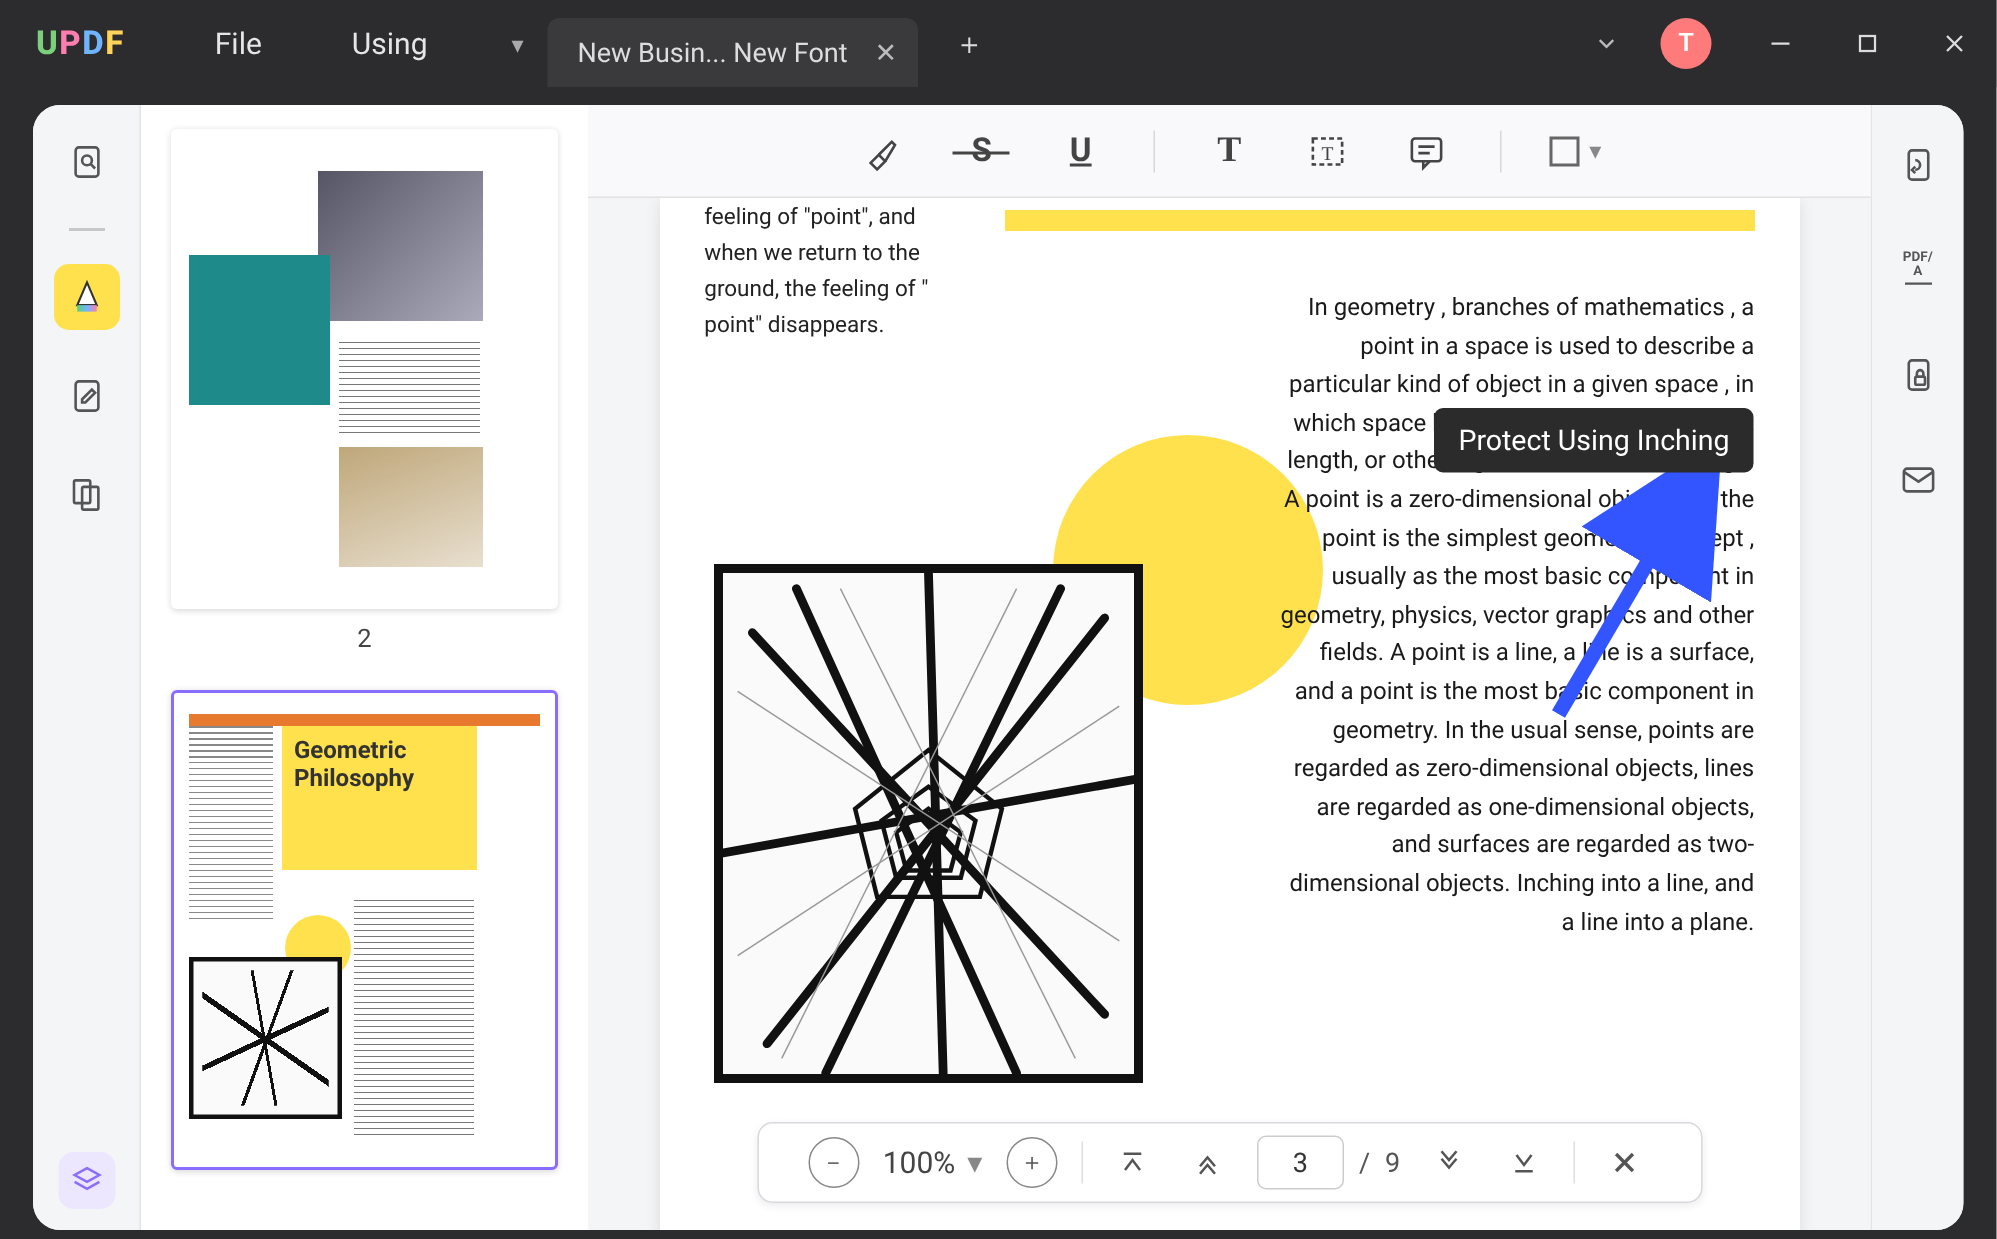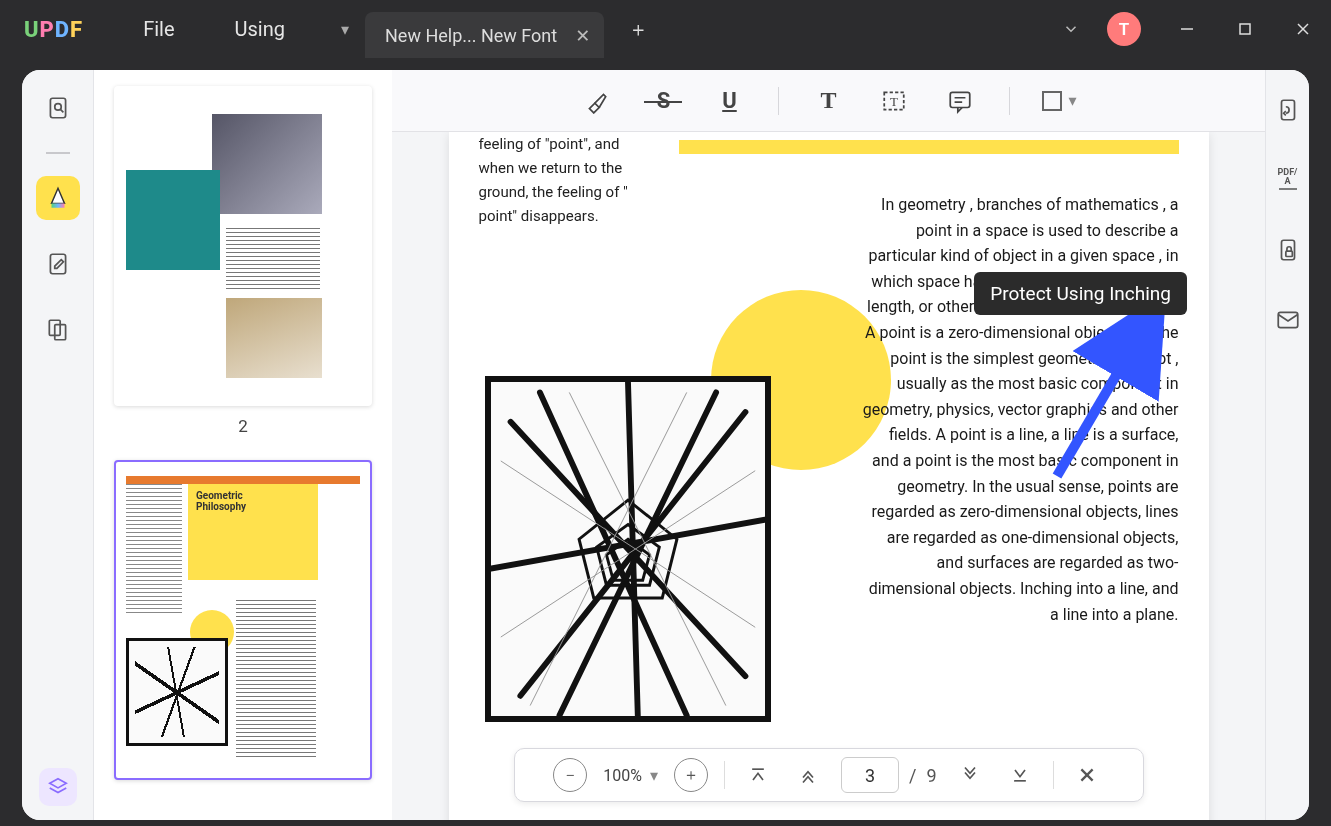--- a/index.html
+++ b/index.html
@@ -143,21 +143,21 @@
   
   .t1 .tealbox{position:absolute;left:10px;top:82px;width:94px;height:100px;background:#1e8a8a;}
   .t1 .img1{position:absolute;left:96px;top:26px;width:110px;height:100px;background:linear-gradient(135deg,#556,#aab);}
   .t1 .txtbox{position:absolute;left:110px;top:140px;width:94px;height:64px;
     background:repeating-linear-gradient(#777 0 1px, transparent 1px 4px);}
   .t1 .img2{position:absolute;left:110px;top:210px;width:96px;height:80px;background:linear-gradient(160deg,#bfa77a,#e8dfcf);}
 
   
   .t2 .topbar{position:absolute;left:10px;right:10px;top:14px;height:8px;background:#e77a2e;}
   .t2 .yel{position:absolute;left:72px;top:22px;width:130px;height:96px;background:#ffe14d;}
-  .t2 .philo{position:absolute;left:80px;top:28px;font-size:10px;font-weight:700;color:#333;}
+  .t2 .philo{position:absolute;left:80px;top:28px;font-size:16px;font-weight:700;color:#333;}
   .t2 .ltxt{position:absolute;left:10px;top:22px;width:56px;height:130px;
     background:repeating-linear-gradient(#888 0 1px, transparent 1px 4px);}
   .t2 .rtxt{position:absolute;left:120px;top:138px;width:80px;height:160px;
     background:repeating-linear-gradient(#777 0 1px, transparent 1px 4px);}
   .t2 .circle{position:absolute;left:74px;top:148px;width:44px;height:44px;border-radius:50%;background:#ffe14d;}
   .t2 .geo{position:absolute;left:10px;top:176px;width:102px;height:108px;border:3px solid #111;background:#fafafa;}
   .t2 .geo::before, .t2 .geo::after{
     content:""; position:absolute; inset:6px;
     background:
       linear-gradient( 35deg, transparent 48%, #111 48% 51%, transparent 51%),
@@ -257,31 +257,31 @@
     justify-content:center;
     gap:16px;
     box-shadow:0 2px 6px rgba(0,0,0,0.08);
   }
   .bbtn{
     width:34px;height:34px;border-radius:50%;
     display:flex;align-items:center;justify-content:center;
     cursor:pointer;color:#555;
   }
   .bcircle{border:1.5px solid #888;}
-  .zoom{display:flex;align-items:center;gap:8px;font-size:16px;color:#444;}
+  .zoom{display:flex;align-items:center;gap:8px;font-size:20px;color:#444;}
   .zoom .caret{color:#888;}
   .bsep{width:1px;height:28px;background:#ddd;}
   .pagebox{
     width:58px;height:36px;border:1px solid #ccc;border-radius:6px;
     display:flex;align-items:center;justify-content:center;font-size:18px;color:#333;
   }
   .pagectr{display:flex;align-items:center;gap:10px;font-size:18px;color:#555;}
 
   .rightrail{
-    width:44px;
+    width:62px;
     background:#f4f5f7;
     display:flex;
     flex-direction:column;
     align-items:center;
     padding-top:18px;
     gap:26px;
     border-left:1px solid #e3e4e8;
   }
 
   .tooltip{
@@ -315,21 +315,21 @@
       <span>D</span>
       <span>F</span>
   </div>
   <div class="menus">
     <div class="menu-item">File</div>
     <div class="menu-item">Using</div>
   </div>
   <div class="tabgroup">
     <div class="tab-pre">▾</div>
     <div class="tab">
-      <span>New Help... New Font</span>
+      <span>New Busin... New Font</span>
       <span class="tab-close">✕</span>
     </div>
     <div class="tab-add">＋</div>
   </div>
   <div class="winctrls">
     <div class="winbtn drop-arrow">
       <svg width="18" height="18" viewBox="0 0 24 24" fill="none" stroke="currentColor" stroke-width="2">
           <polyline points="6 9 12 15 18 9"></polyline>
         </svg>
     </div>

